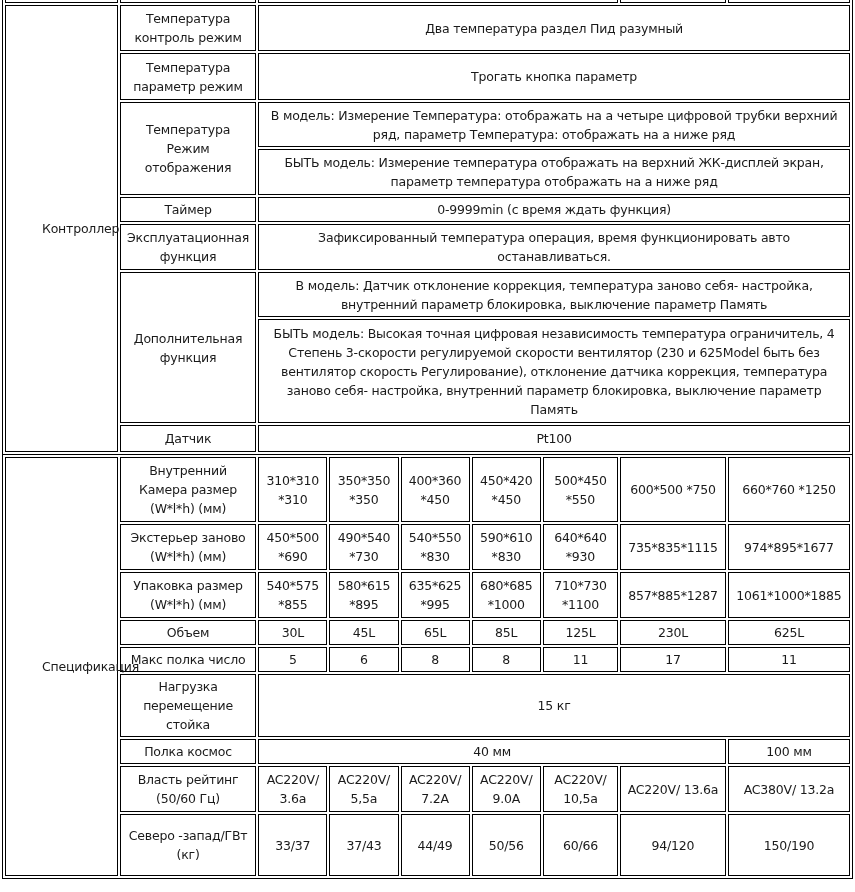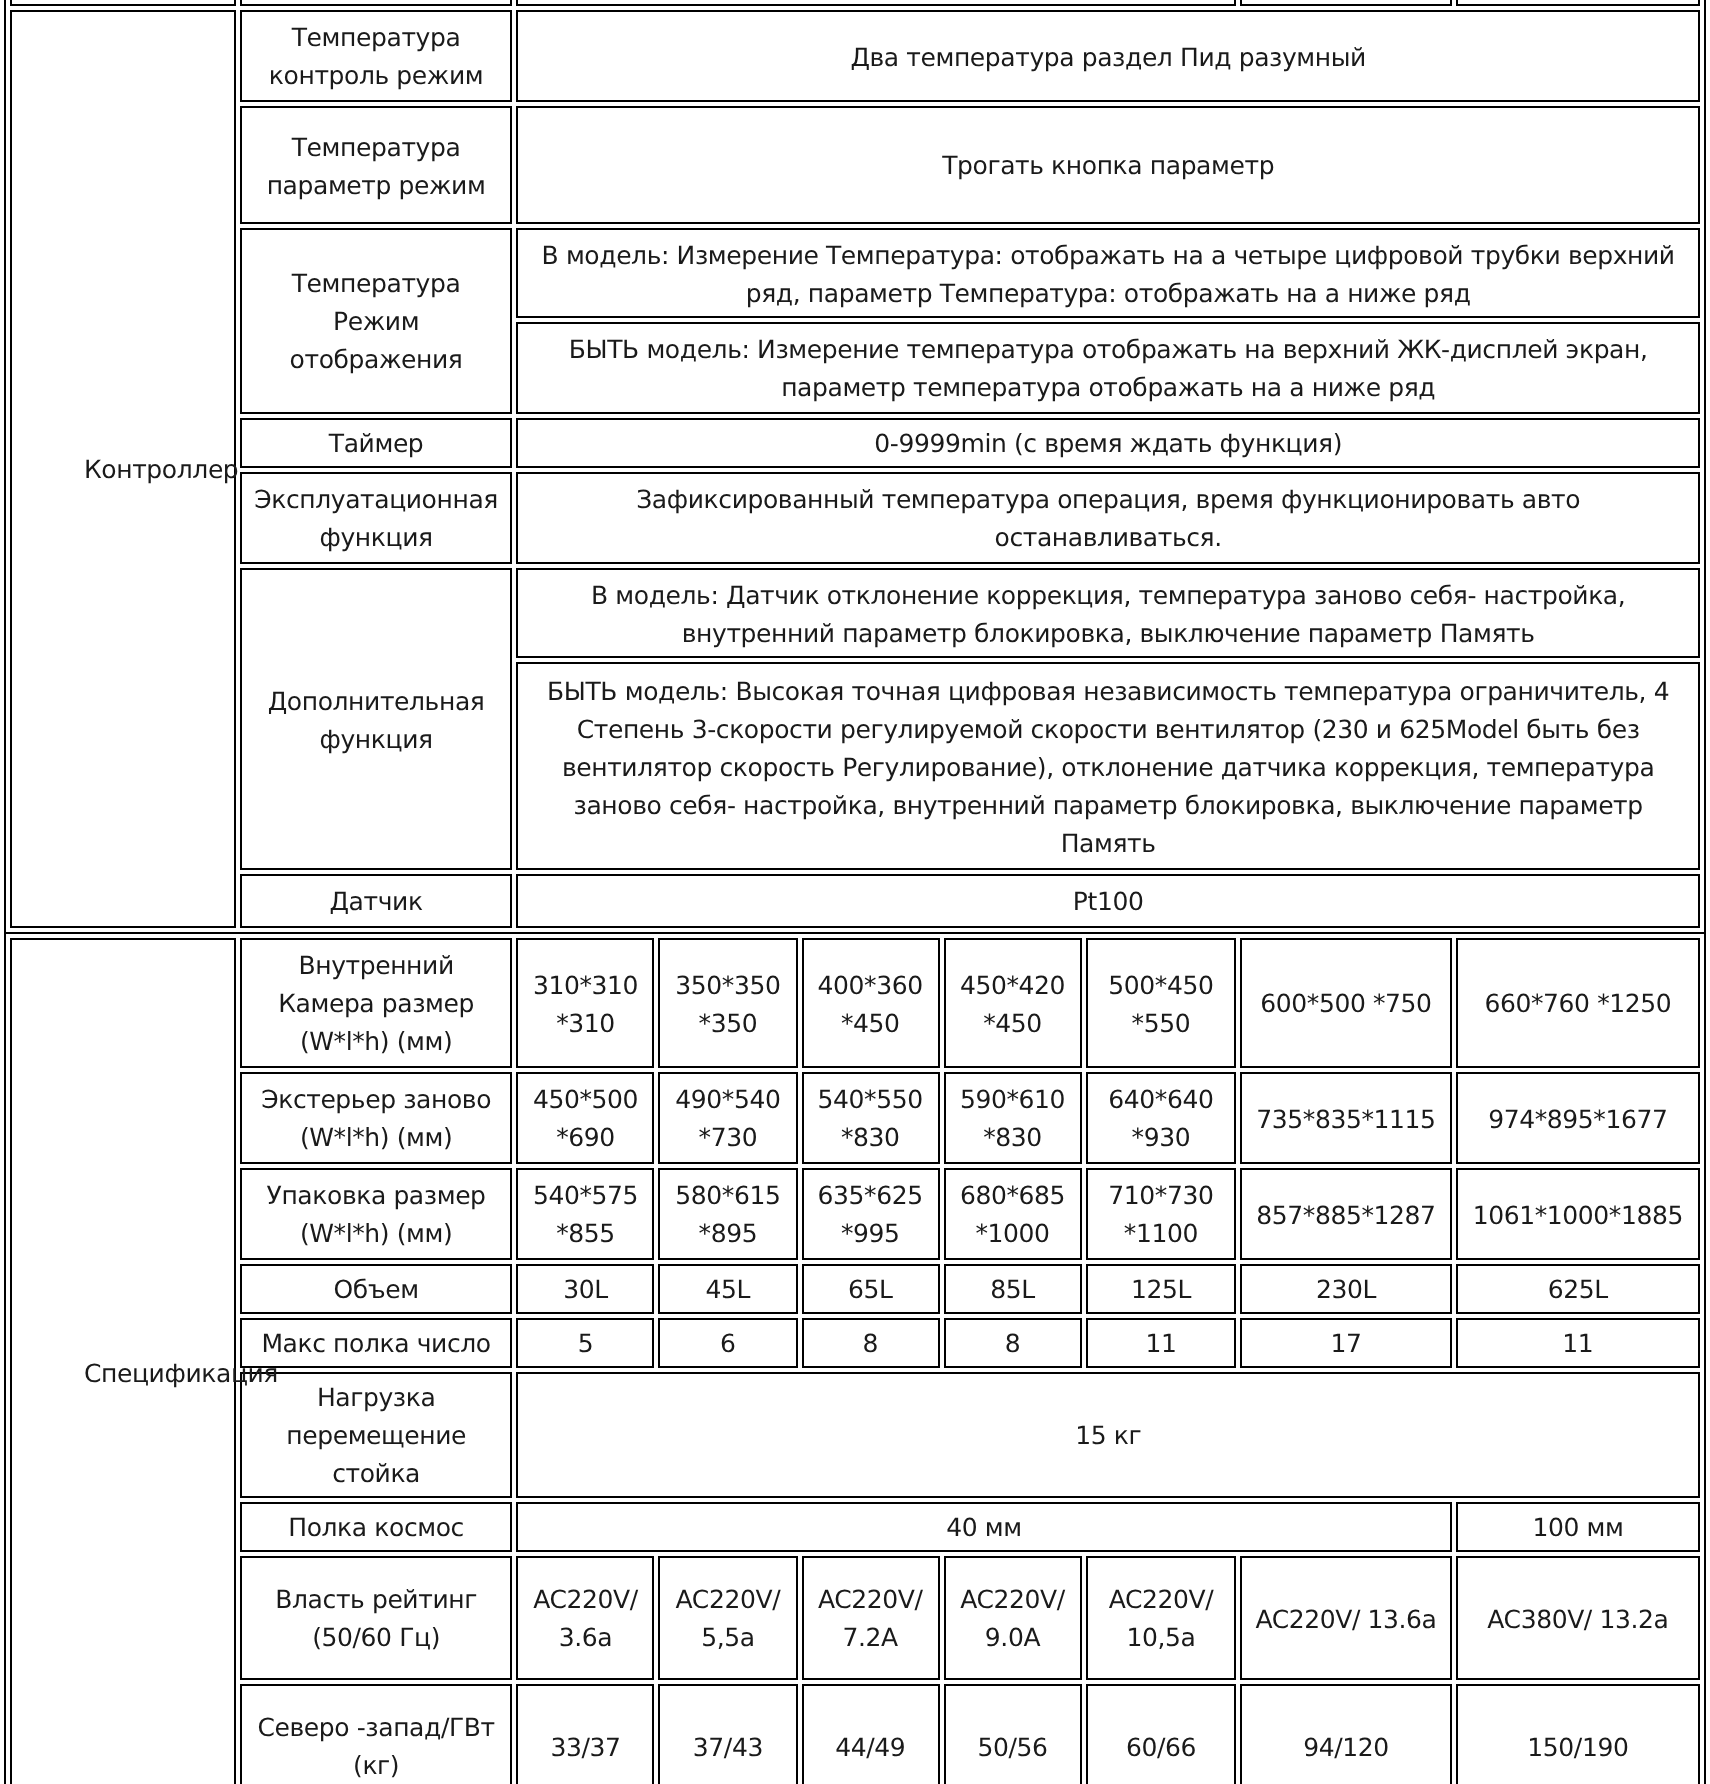--- a/index.html
+++ b/index.html
@@ -37,21 +37,21 @@
           <td></td>
           <td colspan="5"></td>
           <td></td>
           <td></td>
     </tr>
     <tr style="height:46px">
       <td class="cat" rowspan="9">Контроллер</td>
       <td>Температура контроль режим</td>
       <td colspan="7">Два температура раздел Пид разумный</td>
     </tr>
-    <tr style="height:59px">
+    <tr style="height:47px">
       <td>Температура параметр режим</td>
       <td colspan="7">Трогать кнопка параметр</td>
     </tr>
     <tr style="height:45px">
       <td rowspan="2">Температура Режим отображения</td>
       <td colspan="7">В модель: Измерение Температура: отображать на а четыре цифровой трубки верхний ряд, параметр Температура: отображать на а ниже ряд</td>
     </tr>
     <tr style="height:46px">
       <td colspan="7">БЫТЬ модель: Измерение температура отображать на верхний ЖК-дисплей экран, параметр температура отображать на а ниже ряд</td>
     </tr>
@@ -143,21 +143,21 @@
     </tr>
     <tr style="height:51px">
       <td>Нагрузка перемещение стойка</td>
       <td colspan="7">15 кг</td>
     </tr>
     <tr style="height:25px">
       <td>Полка космос</td>
       <td colspan="6">40 мм</td>
       <td>100 мм</td>
     </tr>
-    <tr style="height:62px">
+    <tr style="height:46px">
       <td>Власть рейтинг (50/60 Гц)</td>
       <td>AC220V/ 3.6a</td>
       <td>AC220V/ 5,5a</td>
       <td>AC220V/ 7.2A</td>
       <td>AC220V/ 9.0A</td>
       <td>AC220V/ 10,5a</td>
       <td>AC220V/ 13.6a</td>
       <td>AC380V/ 13.2a</td>
     </tr>
     <tr style="height:62px">

